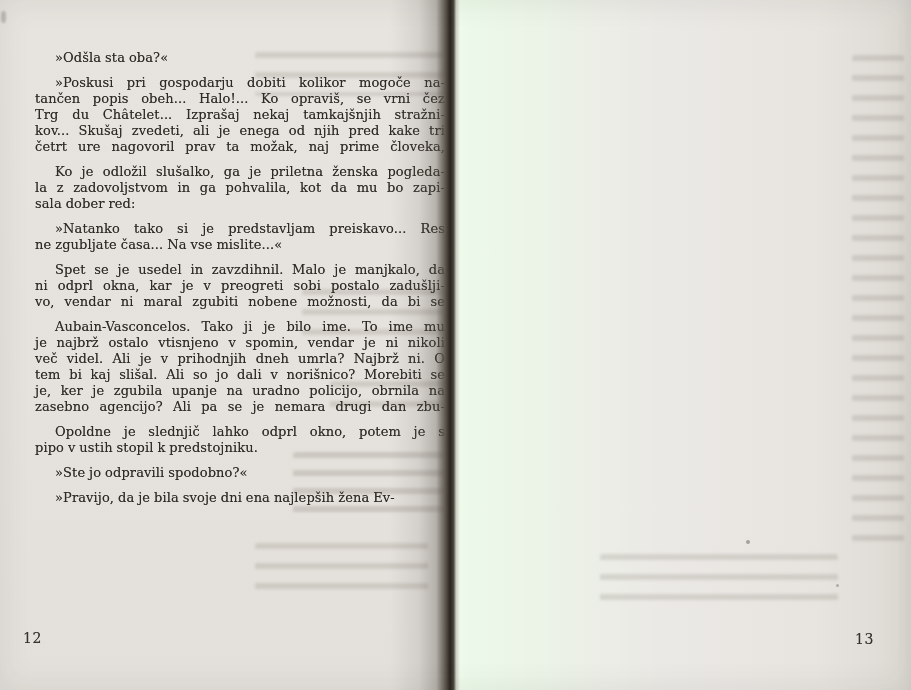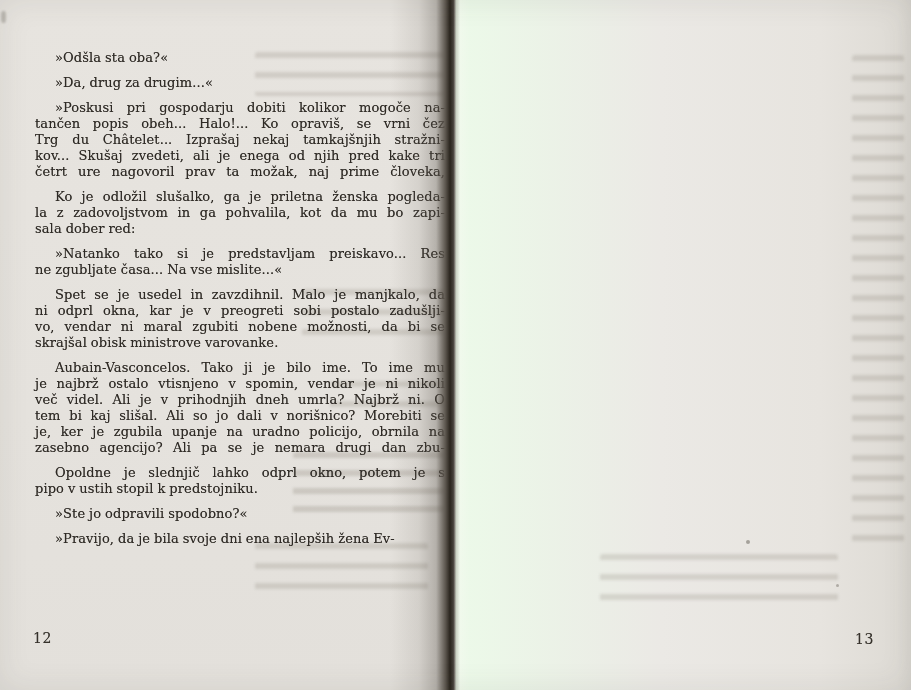--- a/index.html
+++ b/index.html
@@ -53,21 +53,21 @@
   .line { text-align: justify; text-align-last: justify; min-height: 16px; white-space: normal; }
   .line.last { text-align-last: left; }
   .para .line.first { text-indent: 20px; }
   .page-number {
     position: absolute;
     font-size: 14px;
     letter-spacing: 0.5px;
     color: #35312b;
     text-shadow: 0 0 0.5px rgba(46,42,37,0.5);
   }
-  .pn-left  { left: 33px;  top: 630px; }
+  .pn-left  { left: 23px;  top: 630px; }
   .pn-right { left: 855px; top: 631px; }
   
   .bleed {
     position: absolute; pointer-events: none;
     filter: blur(1.6px); opacity: 0.8; border-radius: 3px;
     background: repeating-linear-gradient(180deg,
       rgba(122,114,102,0.30) 0px, rgba(122,114,102,0.30) 6px,
       rgba(122,114,102,0)    6px, rgba(122,114,102,0)   18px);
   }
   .bleed.sparse {
@@ -91,43 +91,39 @@
     <div class="bleed sparse" style="left:302px; top:289px; width:143px; height:48px;"></div>
     <div class="bleed sparse" style="left:330px; top:381px; width:115px; height:30px;"></div>
     <div class="bleed" style="left:293px; top:452px; width:152px; height:70px;"></div>
     <div class="bleed sparse" style="left:255px; top:543px; width:173px; height:48px;"></div>
 
     <div class="text-block text-left">
         <div class="para">
           <div class="line first last">»Odšla sta oba?«</div>
         </div>
         <div class="para">
-          <div class="line first last">»Da, drug za drugim...«</div>
-        </div>
-        <div class="para">
           <div class="line first">»Poskusi pri gospodarju dobiti kolikor mogoče na-</div>
           <div class="line">tančen popis obeh... Halo!... Ko opraviš, se vrni čez</div>
           <div class="line">Trg du Châtelet... Izprašaj nekaj tamkajšnjih stražni-</div>
           <div class="line">kov... Skušaj zvedeti, ali je enega od njih pred kake tri</div>
           <div class="line">četrt ure nagovoril prav ta možak, naj prime človeka,</div>
         </div>
         <div class="para">
           <div class="line first">Ko je odložil slušalko, ga je priletna ženska pogleda-</div>
           <div class="line">la z zadovoljstvom in ga pohvalila, kot da mu bo zapi-</div>
           <div class="line last">sala dober red:</div>
         </div>
         <div class="para">
           <div class="line first">»Natanko tako si je predstavljam preiskavo... Res</div>
           <div class="line last">ne zgubljate časa... Na vse mislite...«</div>
         </div>
         <div class="para">
           <div class="line first">Spet se je usedel in zavzdihnil. Malo je manjkalo, da</div>
           <div class="line">ni odprl okna, kar je v preogreti sobi postalo zadušlji-</div>
           <div class="line">vo, vendar ni maral zgubiti nobene možnosti, da bi se</div>
-          <div class="line last">skrajšal obisk ministrove varovanke.</div>
         </div>
         <div class="para">
           <div class="line first">Aubain-Vasconcelos. Tako ji je bilo ime. To ime mu</div>
           <div class="line">je najbrž ostalo vtisnjeno v spomin, vendar je ni nikoli</div>
           <div class="line">več videl. Ali je v prihodnjih dneh umrla? Najbrž ni. O</div>
           <div class="line">tem bi kaj slišal. Ali so jo dali v norišnico? Morebiti se</div>
           <div class="line">je, ker je zgubila upanje na uradno policijo, obrnila na</div>
           <div class="line">zasebno agencijo? Ali pa se je nemara drugi dan zbu-</div>
         </div>
         <div class="para">

